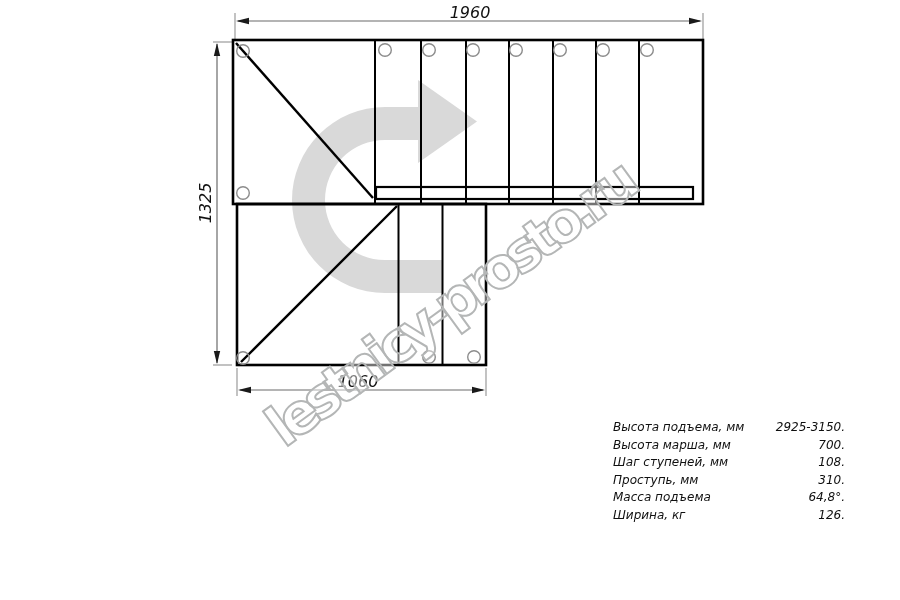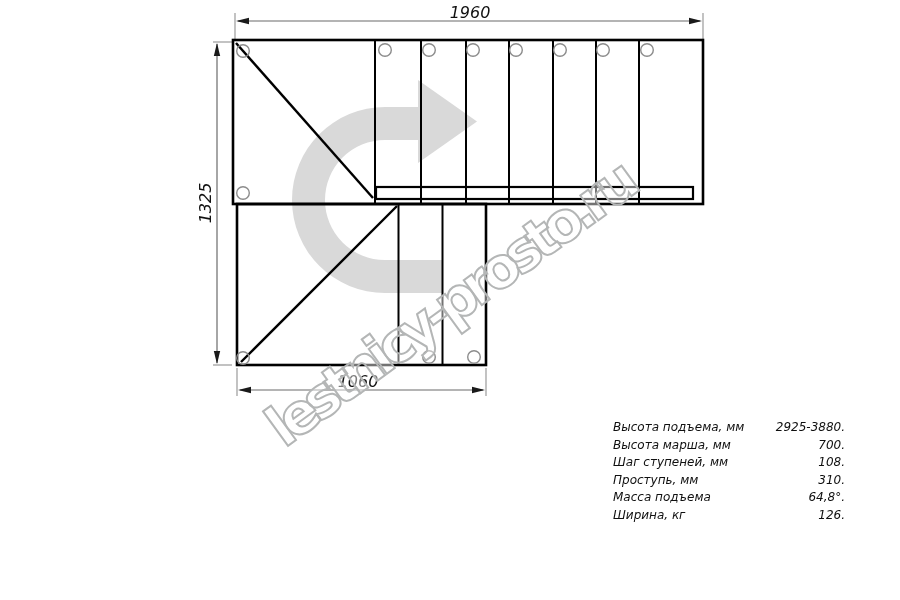--- a/index.html
+++ b/index.html
@@ -126,21 +126,21 @@
       <circle cx="429" cy="357" r="6.3"></circle>
       <circle cx="474" cy="357" r="6.3"></circle>
     </g>
 
     <text class="watermark-text" x="461" y="320" text-anchor="middle" transform="rotate(-36 461 320)">lestnicy-prosto.ru</text>
   </svg>
 
   <div class="specs">
     <div class="spec-row">
       <span class="spec-label">Высота подъема, мм</span>
-      <span class="spec-value">2925-3880.</span>
+      <span class="spec-value">2925-3150.</span>
     </div>
     <div class="spec-row">
       <span class="spec-label">Высота марша, мм</span>
       <span class="spec-value">700.</span>
     </div>
     <div class="spec-row">
       <span class="spec-label">Шаг ступеней, мм</span>
       <span class="spec-value">108.</span>
     </div>
     <div class="spec-row">

